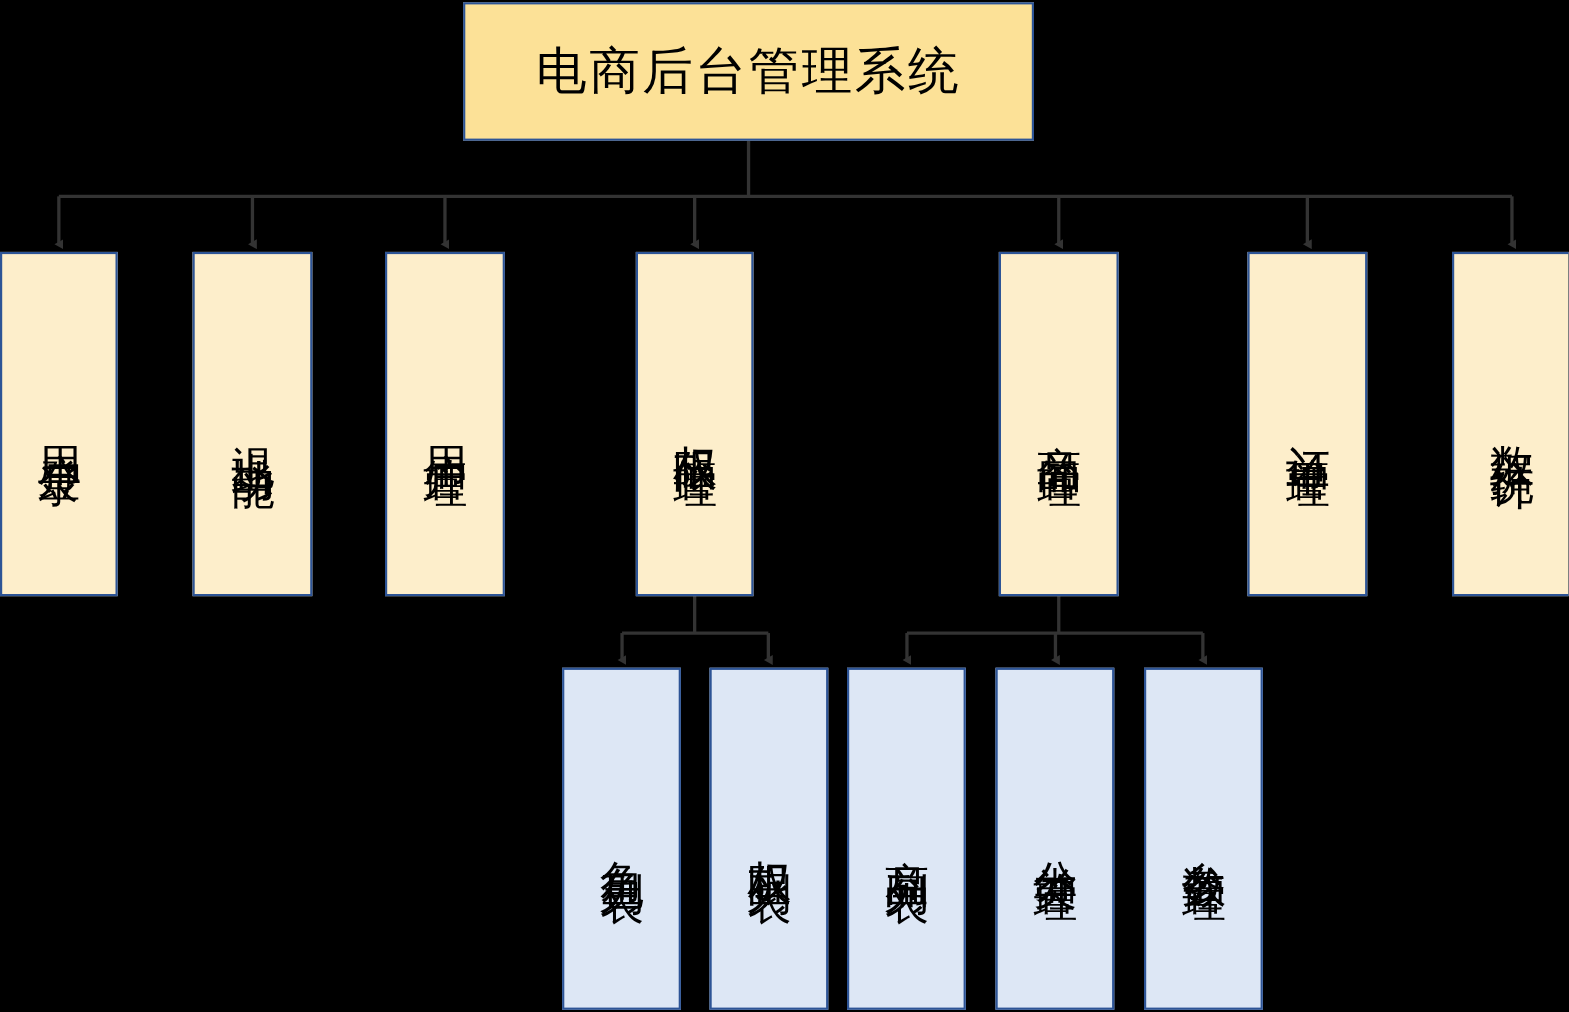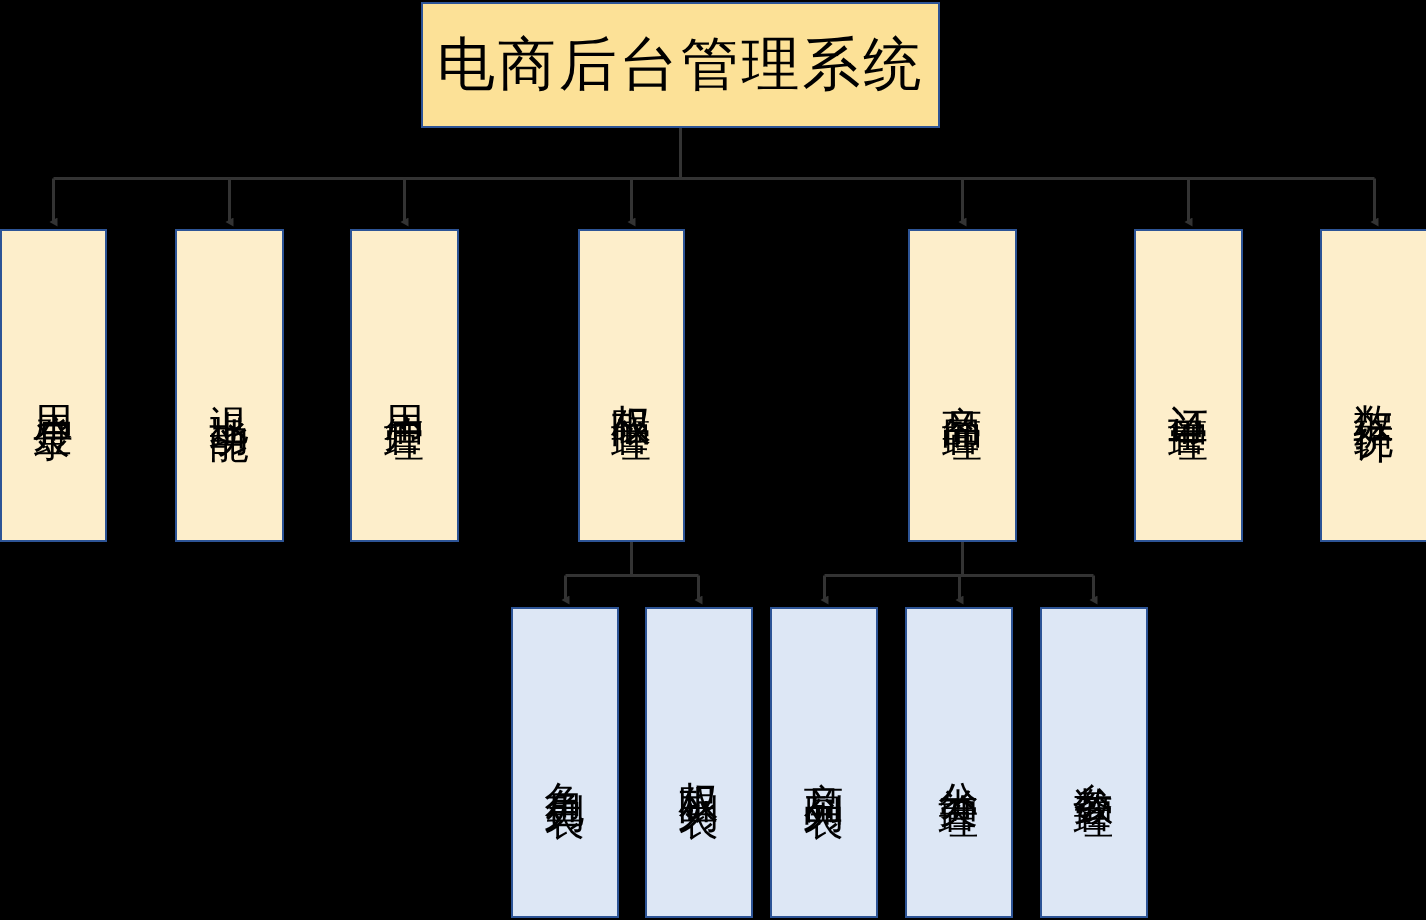--- a/index.html
+++ b/index.html
@@ -45,21 +45,21 @@
     font-size: 40px;
     font-family: "DejaVu Sans", "Liberation Sans", sans-serif;
     white-space: nowrap;
     user-select: none;
   }
   .node.root {
     align-items: center;
     justify-content: center;
   }
   .node.root .htext {
-    font-size: 58px;
+    font-size: 46px;
     letter-spacing: 0.05em;
     color: #000000;
     white-space: nowrap;
     user-select: none;
   }
   .level-root  { background: #fce197; }
   .level-two   { background: #fdeecb; }
   .level-three { background: #dde7f5; }
 </style>
 </head>

